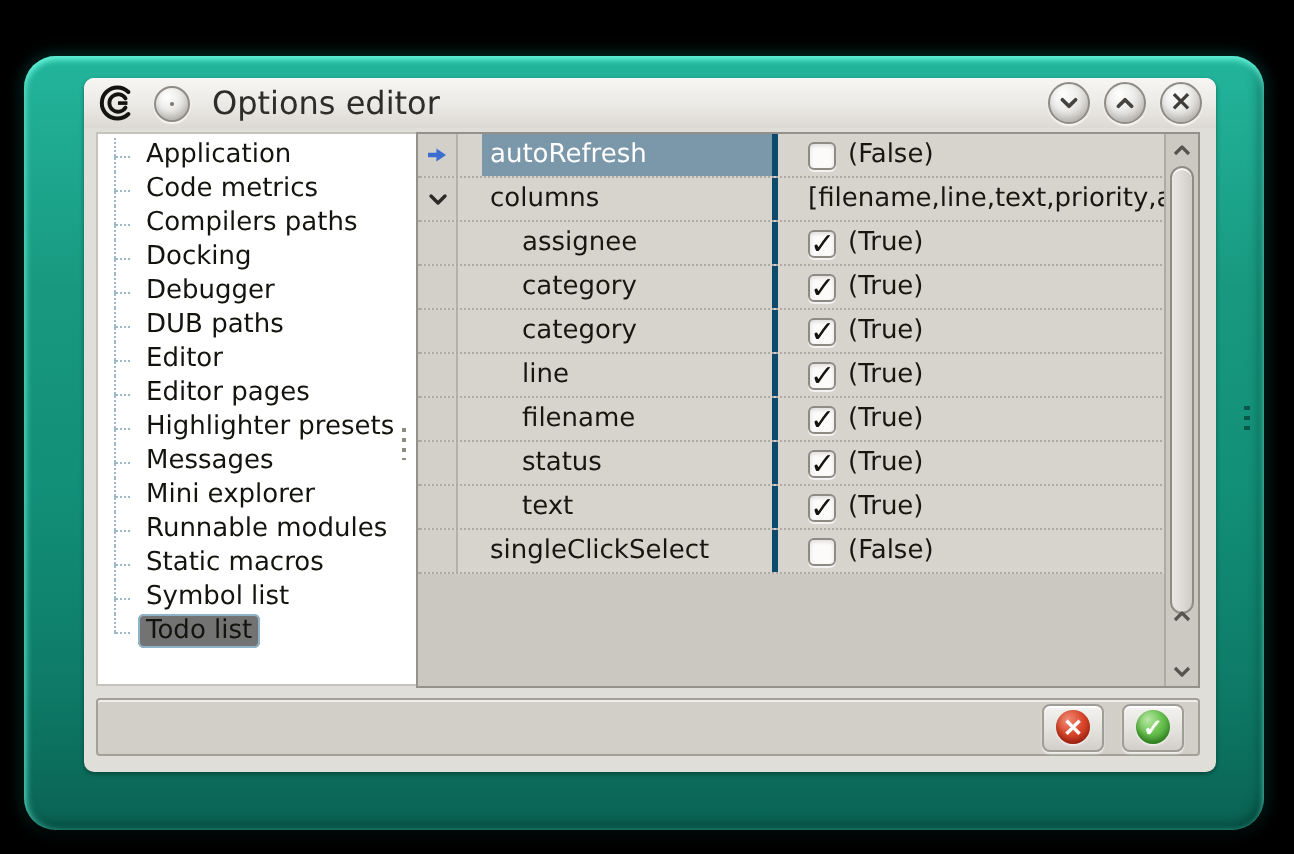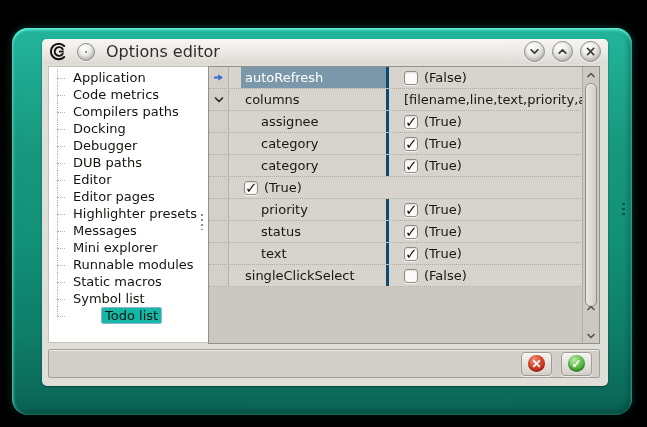--- a/index.html
+++ b/index.html
@@ -38,21 +38,21 @@
   
   .sidebar{position:absolute;left:6px;top:27px;width:172px;height:277px;background:#ffffff;
     border:1px solid #c6c3bd;overflow:hidden;}
   .sidebar ul{list-style:none;margin:2px 0 0 0;padding:0;}
   .sidebar li{position:relative;height:17px;line-height:17px;font-size:13px;color:#14140f;
     padding-left:20px;white-space:nowrap;cursor:default;}
   .sidebar li::before{content:"";position:absolute;left:8px;top:0;bottom:0;border-left:1px dotted #9db9ca;}
   .sidebar li:last-child::before{bottom:50%;}
   .sidebar li::after{content:"";position:absolute;left:8px;top:50%;width:8px;border-top:1px dotted #9db9ca;}
   .sidebar li .lbl{padding:0 3px;border:1px solid transparent;border-radius:3px;}
-  .sidebar li.selected .lbl{background:#14b8a6;border-color:#8fb4ca;margin-left:32px;}
+  .sidebar li.selected .lbl{background:#737373;border-color:#8fb4ca;}
 
   
   .splitter{position:absolute;left:155px;top:27px;width:11px;height:277px;cursor:col-resize;}
   .splitter .dots{position:absolute;left:4px;top:148px;width:2px;height:16px;
     background:repeating-linear-gradient(180deg,#8d8a84 0 2px,transparent 2px 5px);}
 
   
   .grid{position:absolute;left:166px;top:27px;width:392px;height:278px;background:#cbc8c1;
     border:1px solid #94918a;overflow:hidden;}
   .prow{position:relative;display:flex;height:22px;background:#d7d4ce;
@@ -214,31 +214,32 @@
     <div class="pvalue">
       <span class="checkbox checked"></span>
       <span>(True)</span>
     </div>
   </div>
           <div class="prow indent">
     <div class="gutter">
       
       
     </div>
-    <div class="pvalue">
-      <span class="checkbox checked"></span>
-      <span>(True)</span>
-    </div>
-  </div>
-          <div class="prow indent">
-    <div class="gutter">
-      
-      
-    </div>
-    <div class="pname">priority</div>
+    <div class="pname">line</div>
+    <div class="pvalue">
+      <span class="checkbox checked"></span>
+      <span>(True)</span>
+    </div>
+  </div>
+          <div class="prow indent">
+    <div class="gutter">
+      
+      
+    </div>
+    <div class="pname">filename</div>
     <div class="pvalue">
       <span class="checkbox checked"></span>
       <span>(True)</span>
     </div>
   </div>
           <div class="prow indent">
     <div class="gutter">
       
       
     </div>

